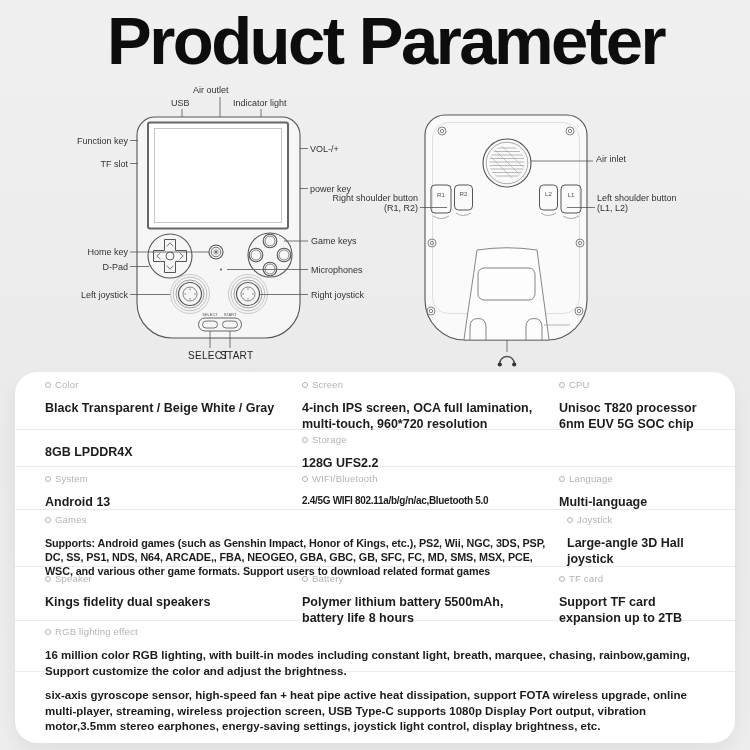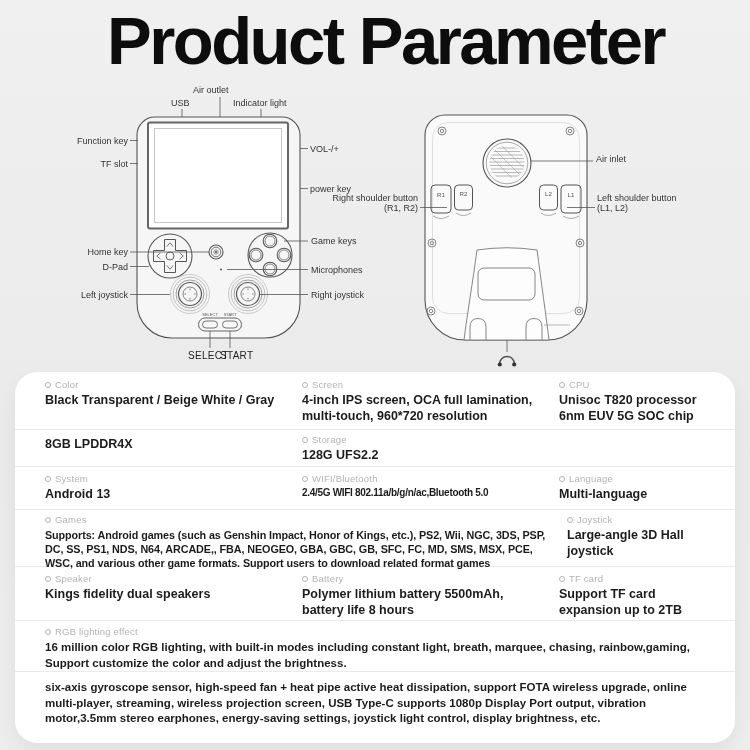--- a/index.html
+++ b/index.html
@@ -15,21 +15,21 @@
   .card{position:absolute;left:15px;top:372px;width:720px;height:371px;background:#ffffff;
         border-radius:22px;box-shadow:0 8px 18px rgba(0,0,0,0.06);box-sizing:border-box;overflow:hidden;}
   .row{box-sizing:border-box;padding:7px 14px 0 30px;border-bottom:1px solid #ebebeb;display:grid;gap:7px;}
   .row.last{border-bottom:none;}
   .r3{grid-template-columns:250px 250px 1fr;}
   .r2g{grid-template-columns:515px 1fr;}
   .r1{grid-template-columns:1fr;}
   .cell{padding-right:14px;}
   .spec-label{font-size:9.5px;color:#b3b3b3;display:flex;align-items:center;letter-spacing:0.2px;}
   .dot{display:inline-block;width:4px;height:4px;border:1px solid #b3b3b3;border-radius:50%;margin-right:4px;flex:0 0 auto;}
-  .spec-value{margin-top:3px;font-size:12.5px;font-weight:700;color:#1c1c1c;line-height:1.25;}
+  .spec-value{margin-top:11px;font-size:12.5px;font-weight:700;color:#1c1c1c;line-height:1.25;}
   .spec-value.tight{font-size:10px;letter-spacing:-0.3px;}
   .spec-value.para{font-size:10.8px;line-height:1.3;font-weight:600;letter-spacing:-0.1px;}
   .spec-value.para2{font-size:11.5px;line-height:1.35;font-weight:600;}
 </style>
 </head>
 <body>
 
 <div class="stage">
 
   <div class="title">Product Parameter</div>

